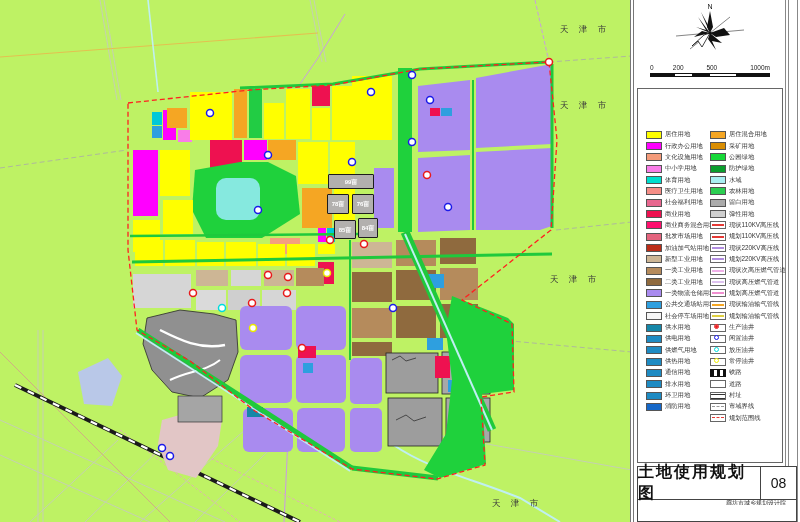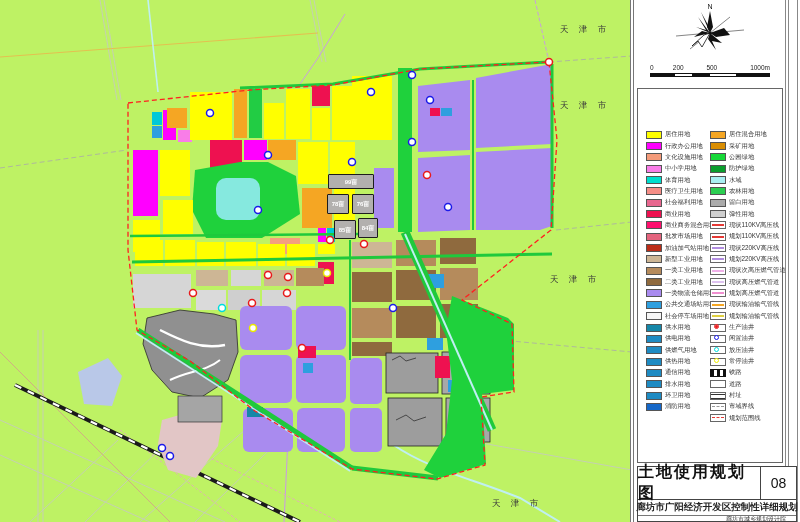--- a/index.html
+++ b/index.html
@@ -556,17 +556,16 @@
             </div>
           </div>
       </div>
     </div>
 
     <div class="box title-box">
       <div class="tb-row1">
         <div class="tb-title">土地使用规划图</div>
         <div class="tb-num">08</div>
       </div>
-      <div class="tb-row2">廊坊市广阳经济开发区控制性详细规划</div>
       <div class="tb-row3">廊坊市城乡规划设计院</div>
     </div>
   </div>
 </div>
 
 </body></html>

